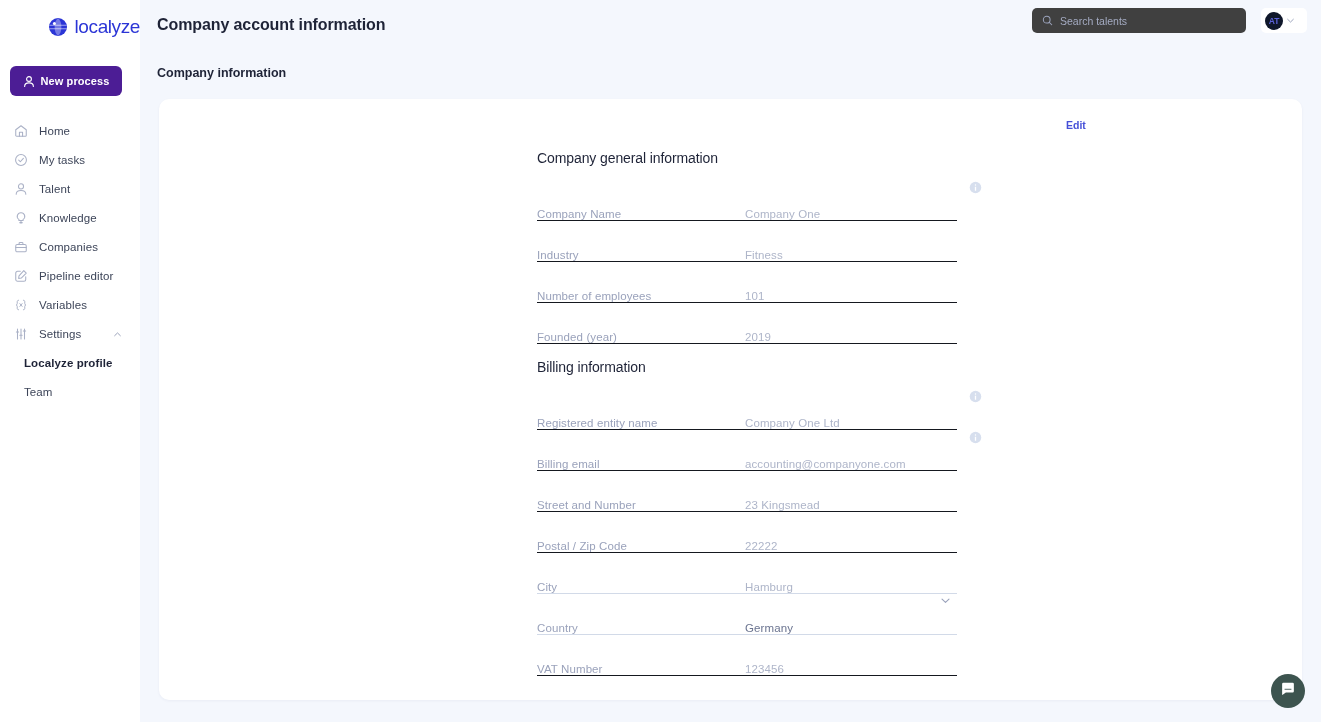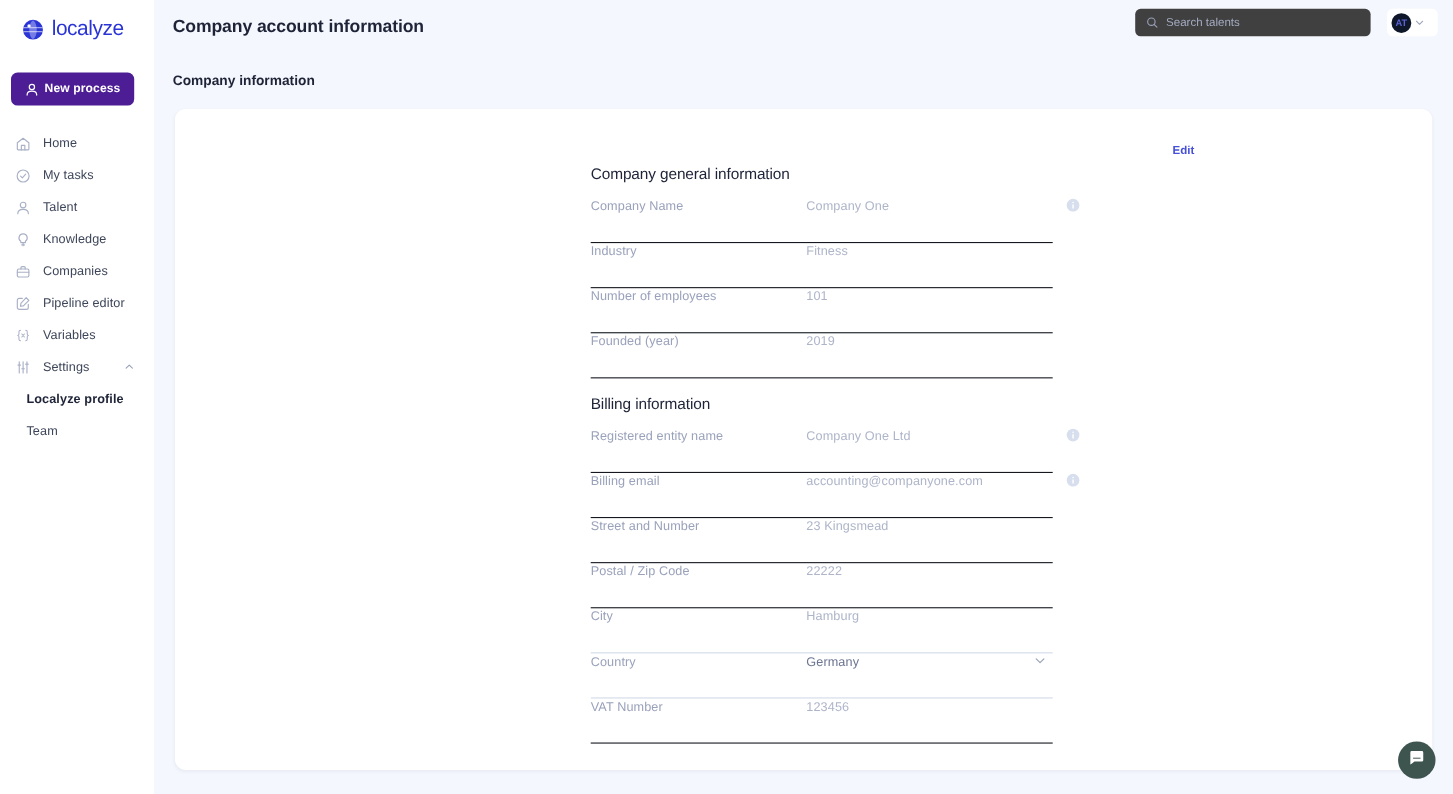--- a/index.html
+++ b/index.html
@@ -16,20 +16,21 @@
     width: 140px; height: 722px;
     background: #ffffff;
     flex: 0 0 140px;
     position: relative;
     z-index: 5;
   }
   .logo-row {
     display: flex; align-items: center; gap: 7px;
     padding: 14px 0 0 20px;
     height: 40px;
+    justify-content: flex-end;
   }
   .logo-mark { width: 20px; height: 20px; display: block; }
   .logo-word {
     font-size: 19px; color: #2b35d6; letter-spacing: -0.4px;
     font-weight: 500; line-height: 20px;
   }
   .new-process-btn {
     margin: 26px 10px 0 10px;
     height: 30px; width: 112px;
     background: #4c1d95;
@@ -115,37 +116,38 @@
   .card {
     position: absolute;
     left: 19px; top: 99px;
     width: 1143px; height: 601px;
     background: #ffffff;
     border-top-left-radius: 10px; border-top-right-radius: 10px;
     border-bottom-left-radius: 10px; border-bottom-right-radius: 10px;
     box-shadow: 0 1px 3px rgba(30,40,90,.05);
   }
   .edit-link {
-    position: absolute; left: 907px; top: 32px;
+    position: absolute; left: 907px; top: 20px;
     font-size: 10.5px; color: #4650d8; font-weight: 600; cursor: pointer;
   }
   .form {
     position: absolute; left: 378px; top: 51px; width: 420px;
   }
   .form-heading {
     font-size: 14px; color: #1e2337; font-weight: 400;
     letter-spacing: -.1px;
     margin-bottom: 14px;
   }
   .form-heading.second { margin-top: 15px; }
   .field {
     position: relative;
     height: 41px;
-    display: flex; align-items: flex-start;
+    display: flex; align-items: flex-end;
     border-bottom: 1.3px solid #15181f;
+    gap: 12px;
   }
   .field.light { border-bottom: 1.3px solid #d2dae8; }
   .field-label {
     width: 196px; flex: 0 0 196px;
     font-size: 11.5px; color: #9aa2bb; letter-spacing: .1px;
     padding-top: 2px;
   }
   .field-value {
     font-size: 11.5px; color: #aeb5c9; letter-spacing: .1px;
     padding-top: 2px;

